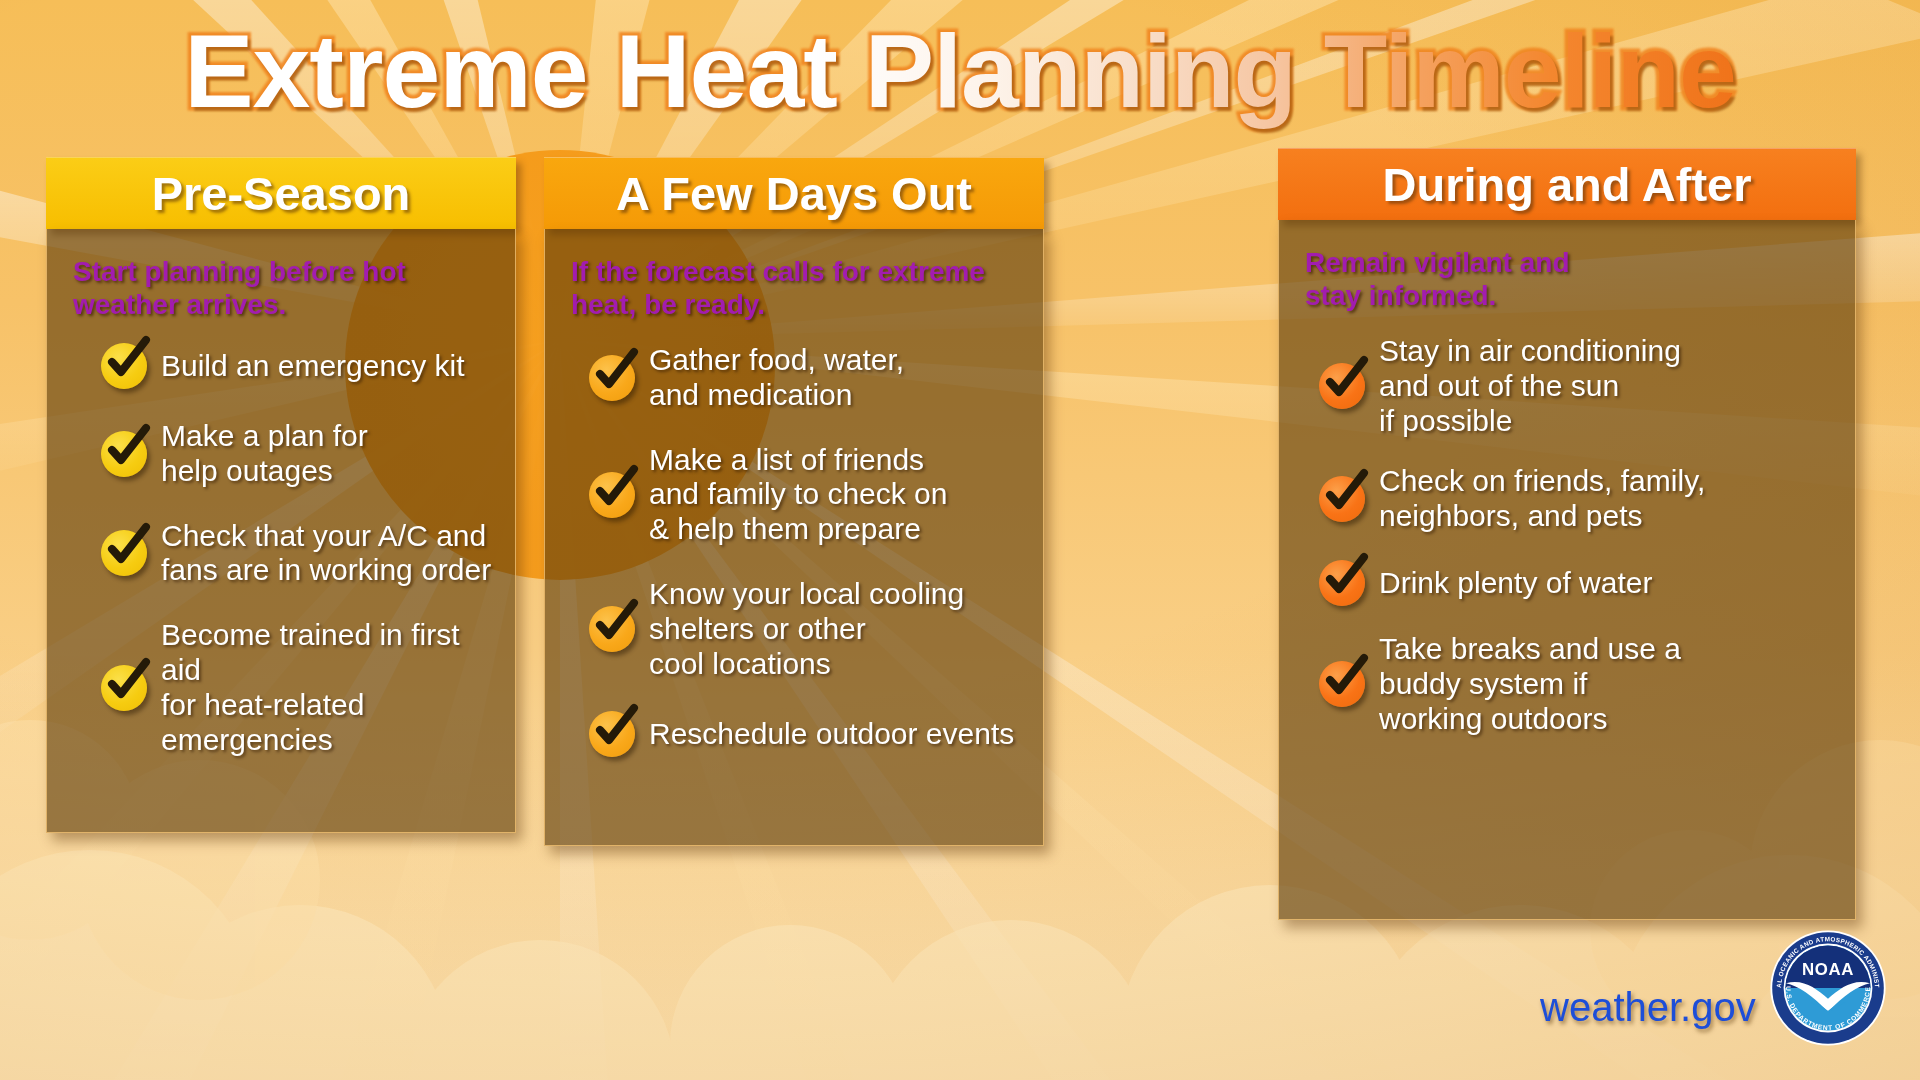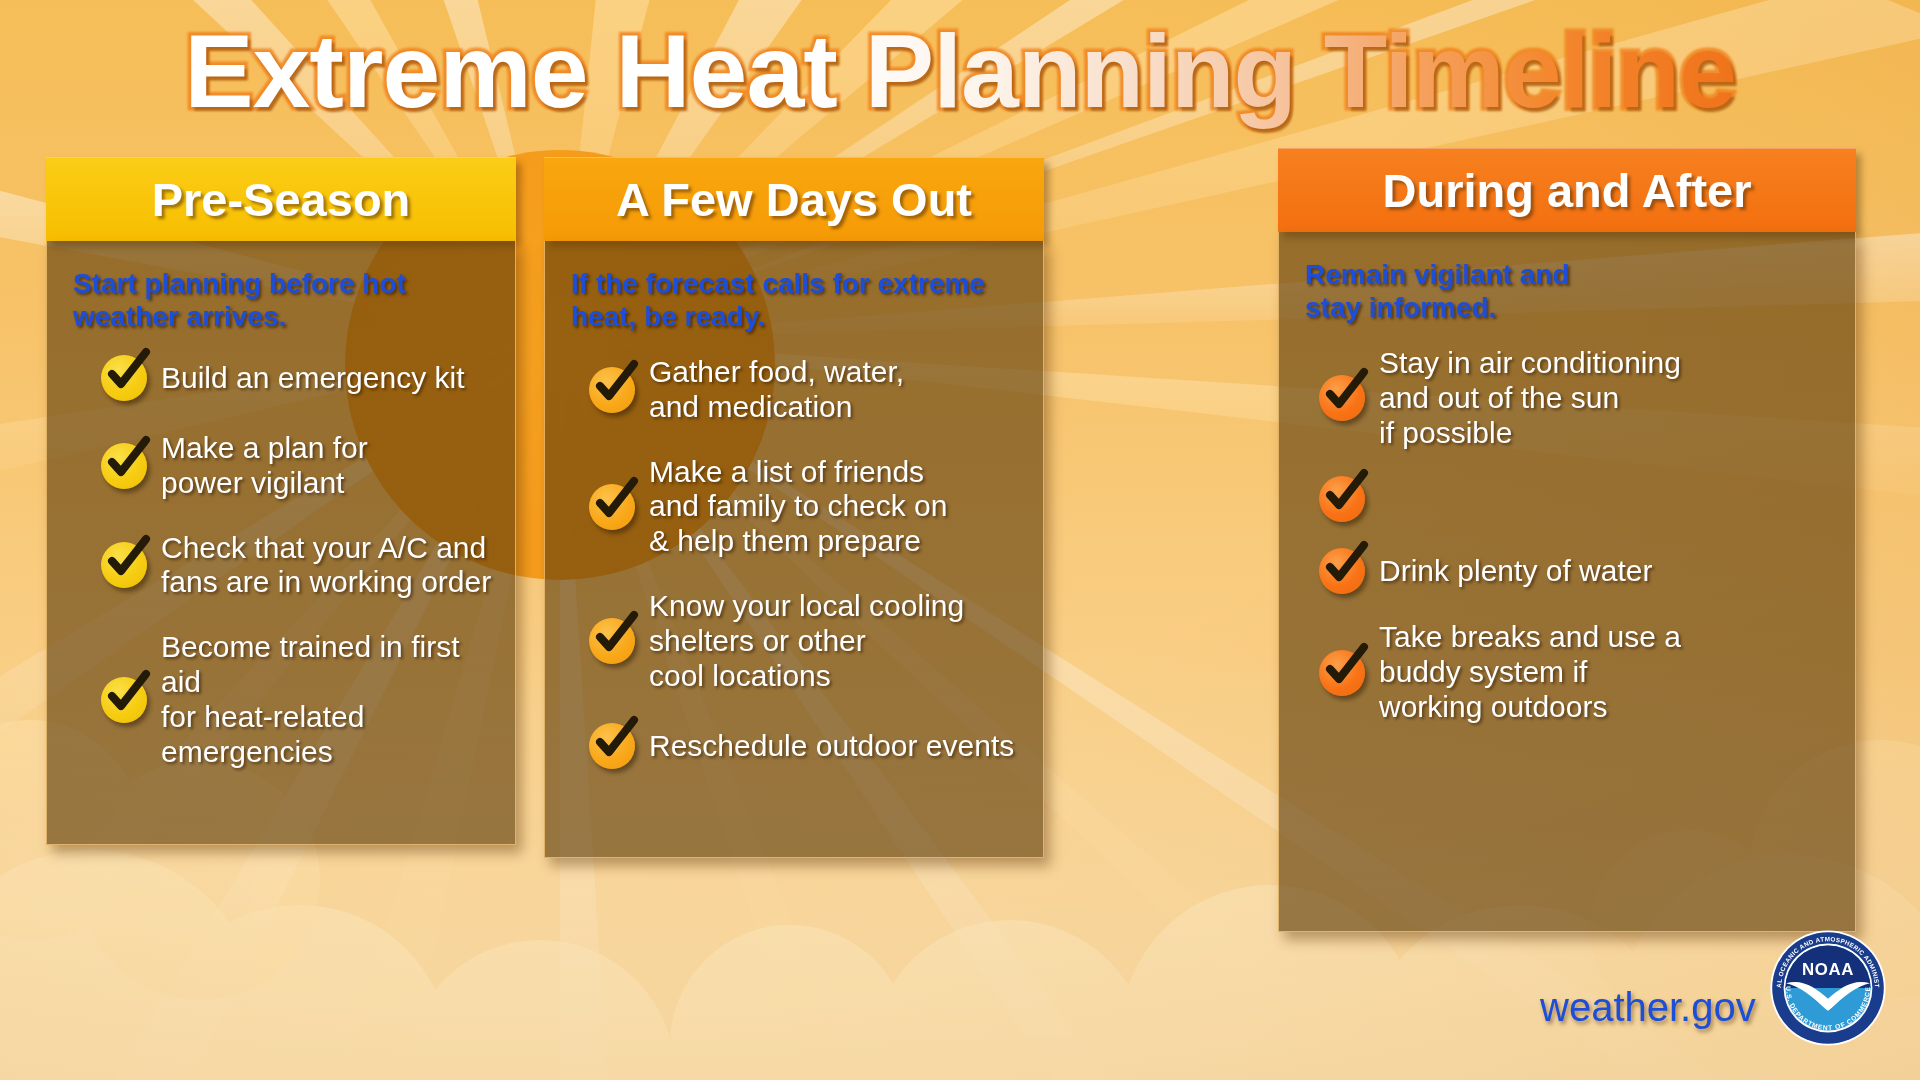--- a/index.html
+++ b/index.html
@@ -55,41 +55,41 @@
     color:transparent;white-space:nowrap;
     -webkit-text-stroke:7px #F0831E;
     filter:blur(1px);opacity:.85;
   }
 
   
   .panel{position:absolute;}
   .panel .head{
     position:relative;
     box-sizing:border-box;
-    height:84px;
+    height:72px;
     display:flex;align-items:center;justify-content:center;
     box-shadow:5px 6px 7px rgba(90,48,5,.40);
     border-top:1px solid rgba(255,255,255,.35);
   }
   .panel .head-label{
     color:#ffffff;font-weight:bold;font-size:47px;line-height:1;
     text-shadow:3px 3px 3px rgba(90,50,10,.55);
     white-space:nowrap;
   }
   .panel .body{
     position:relative;box-sizing:border-box;
     background:rgba(92,58,8,.62);
     border:1px solid rgba(250,200,120,.75);
     border-top:none;
     box-shadow:6px 8px 12px rgba(90,48,5,.40);
     padding:26px 20px 10px 26px;
     overflow:hidden;
   }
   .intro{
-    color:#1d4ed8;font-weight:bold;font-size:28px;line-height:1.18;
+    color:#a21caf;font-weight:bold;font-size:28px;line-height:1.18;
     text-shadow:2px 2px 3px rgba(50,25,0,.65);
     margin:0 0 22px 0;white-space:pre-line;
   }
   ul.checks{list-style:none;margin:0;padding:0;}
   ul.checks li{
     display:flex;align-items:center;
     margin:0 0 26px 0;
   }
   .bullet{
     position:relative;flex:0 0 auto;
@@ -213,21 +213,21 @@
           <span class="item-text">Build an emergency kit</span>
         </li>
         <li>
           <span class="bullet">
             <span class="disc" style="background:radial-gradient(circle at 38% 32%,#FBE04A 0%,#F6CC11 55%,#EFBE04 100%);"></span>
             <svg viewBox="0 0 58 58" aria-hidden="true">
                 <path d="M13 31 L22 41 L47 9" fill="none" stroke="#241a08" stroke-width="8" stroke-linecap="round" stroke-linejoin="round"></path>
               </svg>
           </span>
           <span class="item-text">Make a plan for
-power vigilant</span>
+help outages</span>
         </li>
         <li>
           <span class="bullet">
             <span class="disc" style="background:radial-gradient(circle at 38% 32%,#FBE04A 0%,#F6CC11 55%,#EFBE04 100%);"></span>
             <svg viewBox="0 0 58 58" aria-hidden="true">
                 <path d="M13 31 L22 41 L47 9" fill="none" stroke="#241a08" stroke-width="8" stroke-linecap="round" stroke-linejoin="round"></path>
               </svg>
           </span>
           <span class="item-text">Check that your A/C and
 fans are in working order</span>
@@ -318,20 +318,22 @@
 and out of the sun
 if possible</span>
         </li>
         <li>
           <span class="bullet">
             <span class="disc" style="background:radial-gradient(circle at 38% 32%,#FCA04A 0%,#F97316 55%,#EE6A0C 100%);"></span>
             <svg viewBox="0 0 58 58" aria-hidden="true">
                 <path d="M13 31 L22 41 L47 9" fill="none" stroke="#241a08" stroke-width="8" stroke-linecap="round" stroke-linejoin="round"></path>
               </svg>
           </span>
+          <span class="item-text">Check on friends, family,
+neighbors, and pets</span>
         </li>
         <li>
           <span class="bullet">
             <span class="disc" style="background:radial-gradient(circle at 38% 32%,#FCA04A 0%,#F97316 55%,#EE6A0C 100%);"></span>
             <svg viewBox="0 0 58 58" aria-hidden="true">
                 <path d="M13 31 L22 41 L47 9" fill="none" stroke="#241a08" stroke-width="8" stroke-linecap="round" stroke-linejoin="round"></path>
               </svg>
           </span>
           <span class="item-text">Drink plenty of water</span>
         </li>

